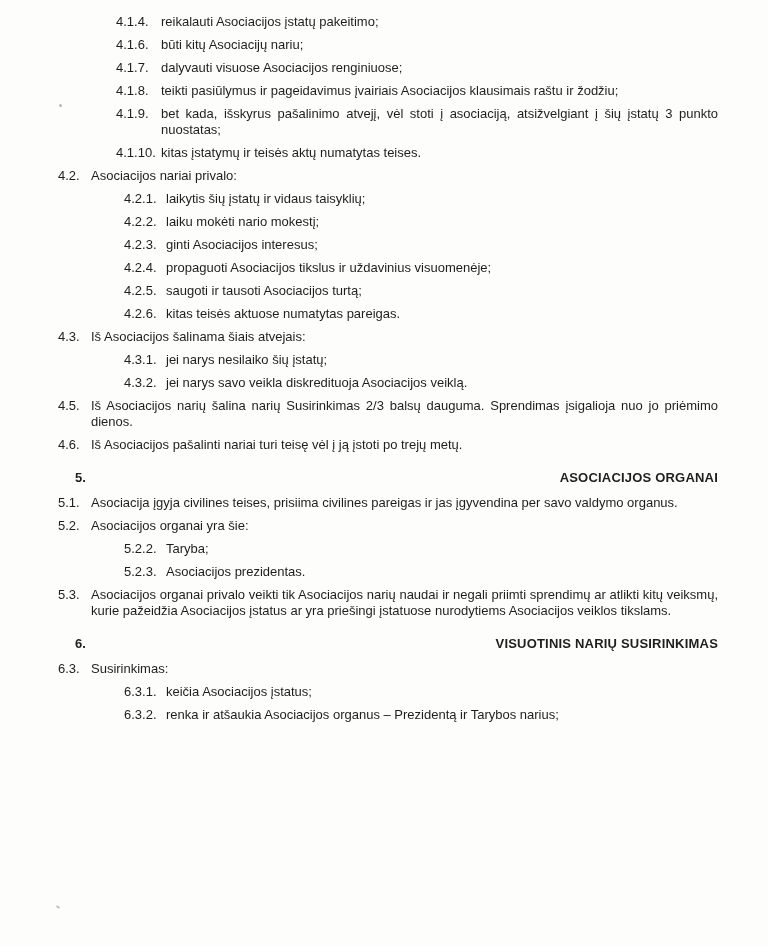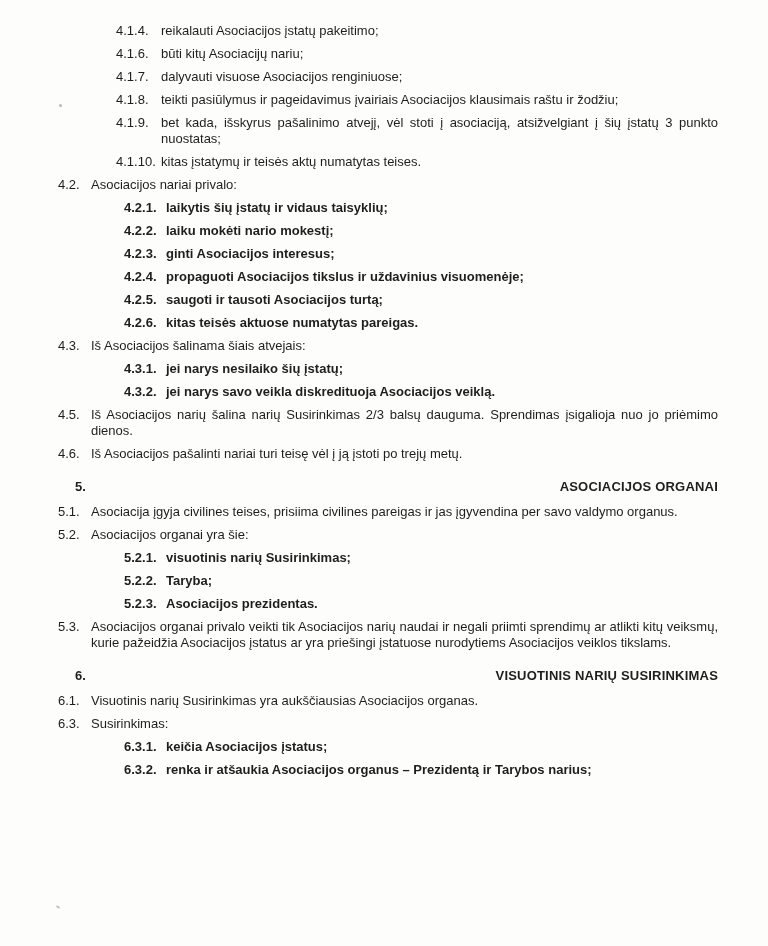--- a/index.html
+++ b/index.html
@@ -12,21 +12,21 @@
     width: 768px;
     height: 946px;
     margin: 0 auto;
     background: #fdfdfc;
     color: #1e1e1e;
     font-family: "Liberation Sans", "DejaVu Sans", sans-serif;
     font-size: 13px;
     line-height: 16px;
     overflow: hidden;
     box-sizing: border-box;
-    padding-top: 23px;
+    padding-top: 14px;
     padding-right: 50px;
   }
   .doc-body { width: 100%; }
   .row {
     display: flex;
     align-items: flex-start;
     margin-bottom: 7px;
   }
   .row .num {
     flex: 0 0 auto;
@@ -34,21 +34,21 @@
   }
   .row .txt {
     flex: 1 1 auto;
     text-align: justify;
   }
   
   .row.s2  { margin-left: 58px; }
   .row.s2 .num  { width: 33px; }
   .row.s3  { margin-left: 116px; }
   .row.s3 .num  { width: 45px; }
-  .row.s3b { margin-left: 124px; font-weight: bold; }
+  .row.s3b { margin-left: 124px; }
   .row.s3b .num { width: 42px; }
   .row.h   { margin-left: 75px; margin-top: 17px; margin-bottom: 9px; font-weight: bold; }
   .row.h .num   { width: 23px; }
   .row.h .txt   { text-align: right; letter-spacing: 0.2px; }
   
   .speck {
     position: absolute;
     background: #b9b9b4;
     border-radius: 50%;
   }
@@ -136,42 +136,34 @@
       </div>
       <div class="row s2">
         <span class="num">5.1.</span>
         <span class="txt">Asociacija įgyja civilines teises, prisiima civilines pareigas ir jas įgyvendina per savo valdymo organus.</span>
       </div>
       <div class="row s2">
         <span class="num">5.2.</span>
         <span class="txt">Asociacijos organai yra šie:</span>
       </div>
       <div class="row s3b">
-        <span class="num">5.2.1.</span>
-        <span class="txt">visuotinis narių Susirinkimas;</span>
-      </div>
-      <div class="row s3b">
         <span class="num">5.2.2.</span>
         <span class="txt">Taryba;</span>
       </div>
       <div class="row s3b">
         <span class="num">5.2.3.</span>
         <span class="txt">Asociacijos prezidentas.</span>
       </div>
       <div class="row s2">
         <span class="num">5.3.</span>
         <span class="txt">Asociacijos organai privalo veikti tik Asociacijos narių naudai ir negali priimti sprendimų ar atlikti kitų veiksmų, kurie pažeidžia Asociacijos įstatus ar yra priešingi įstatuose nurodytiems Asociacijos veiklos tikslams.</span>
       </div>
       <div class="row h">
         <span class="num">6.</span>
         <span class="txt">VISUOTINIS NARIŲ SUSIRINKIMAS</span>
-      </div>
-      <div class="row s2">
-        <span class="num">6.1.</span>
-        <span class="txt">Visuotinis narių Susirinkimas yra aukščiausias Asociacijos organas.</span>
       </div>
       <div class="row s2">
         <span class="num">6.3.</span>
         <span class="txt">Susirinkimas:</span>
       </div>
       <div class="row s3b">
         <span class="num">6.3.1.</span>
         <span class="txt">keičia Asociacijos įstatus;</span>
       </div>
       <div class="row s3b">

